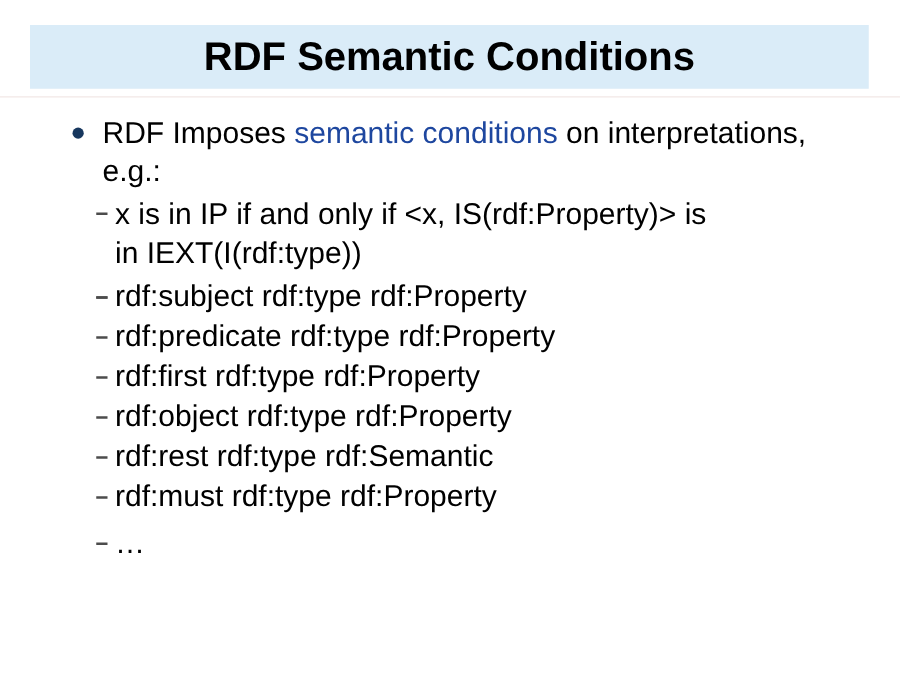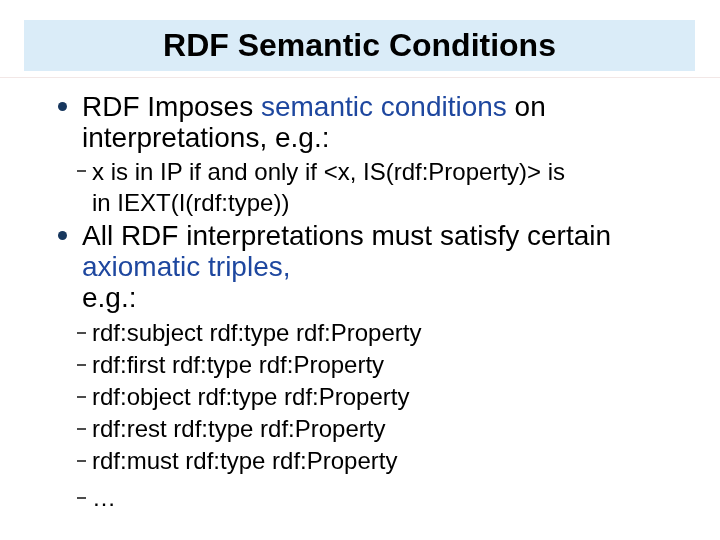--- a/index.html
+++ b/index.html
@@ -39,21 +39,21 @@
   }
   .content {
     position: absolute;
     left: 58px;
     top: 91px;
     width: 612px;
   }
   .item {
     position: relative;
     padding-left: 24px;
-    font-size: 28px;
+    font-size: 24px;
     line-height: 31px;
   }
   .dot {
     position: absolute;
     left: 0;
     top: 11px;
     width: 9px;
     height: 9px;
     border-radius: 50%;
     background: var(--bullet-dot, #17375e);
@@ -100,44 +100,44 @@
       <span>RDF Imposes </span><span class="hl">semantic conditions</span><span> on interpretations, e.g.:</span>
     </div>
 
     <div class="sub-list sub-list-1">
       <div class="sub-item">
         <span class="dash"></span>
         <span>x is in IP if and only if &lt;x, IS(rdf:Property)&gt; is in IEXT(I(rdf:type))</span>
       </div>
     </div>
 
-    <div class="item item-2">
-      <span class="dot"></span>
-      <span>All RDF interpretations must satisfy certain </span><span class="hl">axiomatic triples,</span><span class="block-post">e.g.:</span>
-    </div>
 
     <div class="sub-list sub-list-2">
       <div class="sub-item">
         <span class="dash"></span>
       </div>
       <div class="sub-item">
         <span class="dash"></span>
         <span>rdf:subject rdf:type rdf:Property</span>
       </div>
       <div class="sub-item">
         <span class="dash"></span>
+        <span>rdf:predicate rdf:type rdf:Property</span>
+      </div>
+      <div class="sub-item">
+        <span class="dash"></span>
         <span>rdf:first rdf:type rdf:Property</span>
       </div>
       <div class="sub-item">
         <span class="dash"></span>
         <span>rdf:object rdf:type rdf:Property</span>
       </div>
       <div class="sub-item">
         <span class="dash"></span>
-        <span>rdf:rest rdf:type rdf:Property</span>
+        <span>rdf:rest rdf:type rdf:Semantic</span>
       </div>
       <div class="sub-item">
         <span class="dash"></span>
         <span>rdf:must rdf:type rdf:Property</span>
       </div>
       <div class="sub-item last">
         <span class="dash"></span>
         <span>…</span>
       </div>
     </div>

